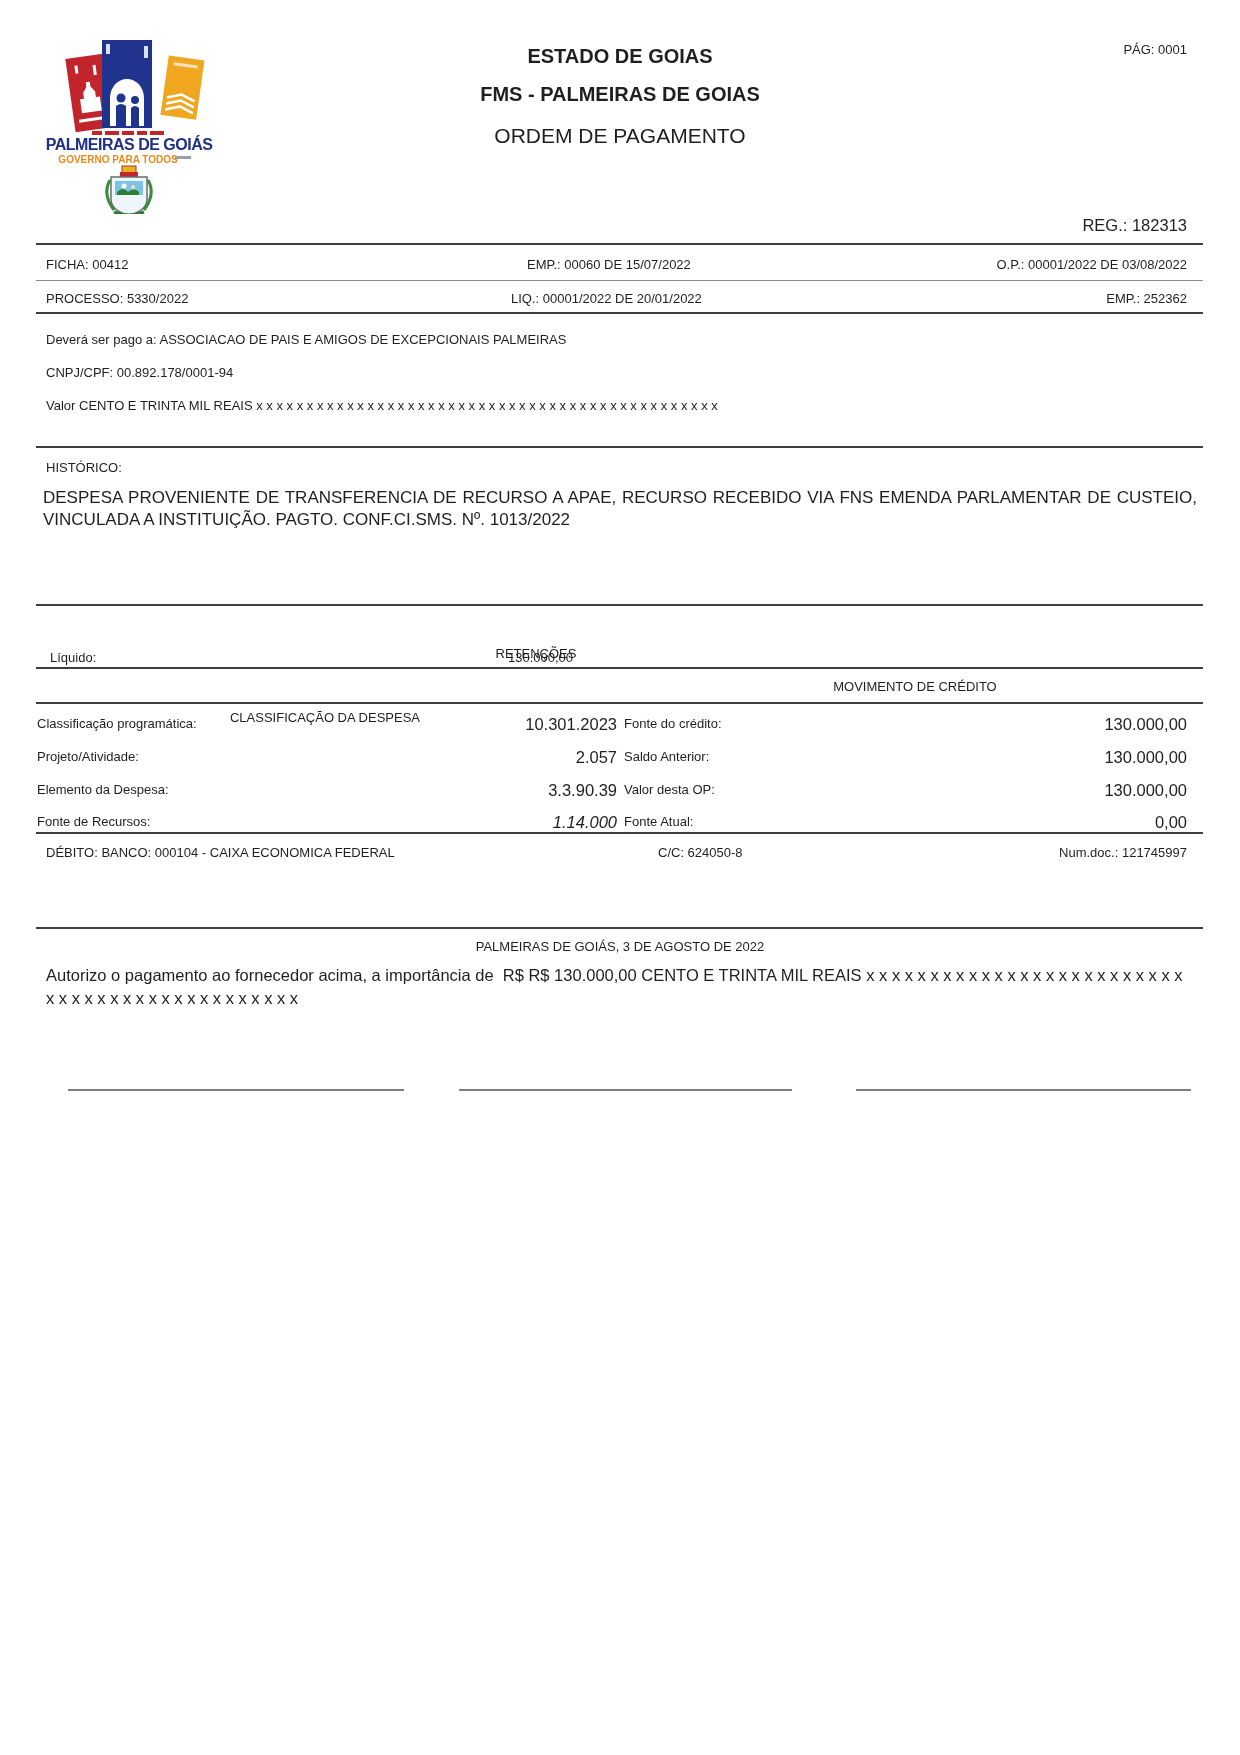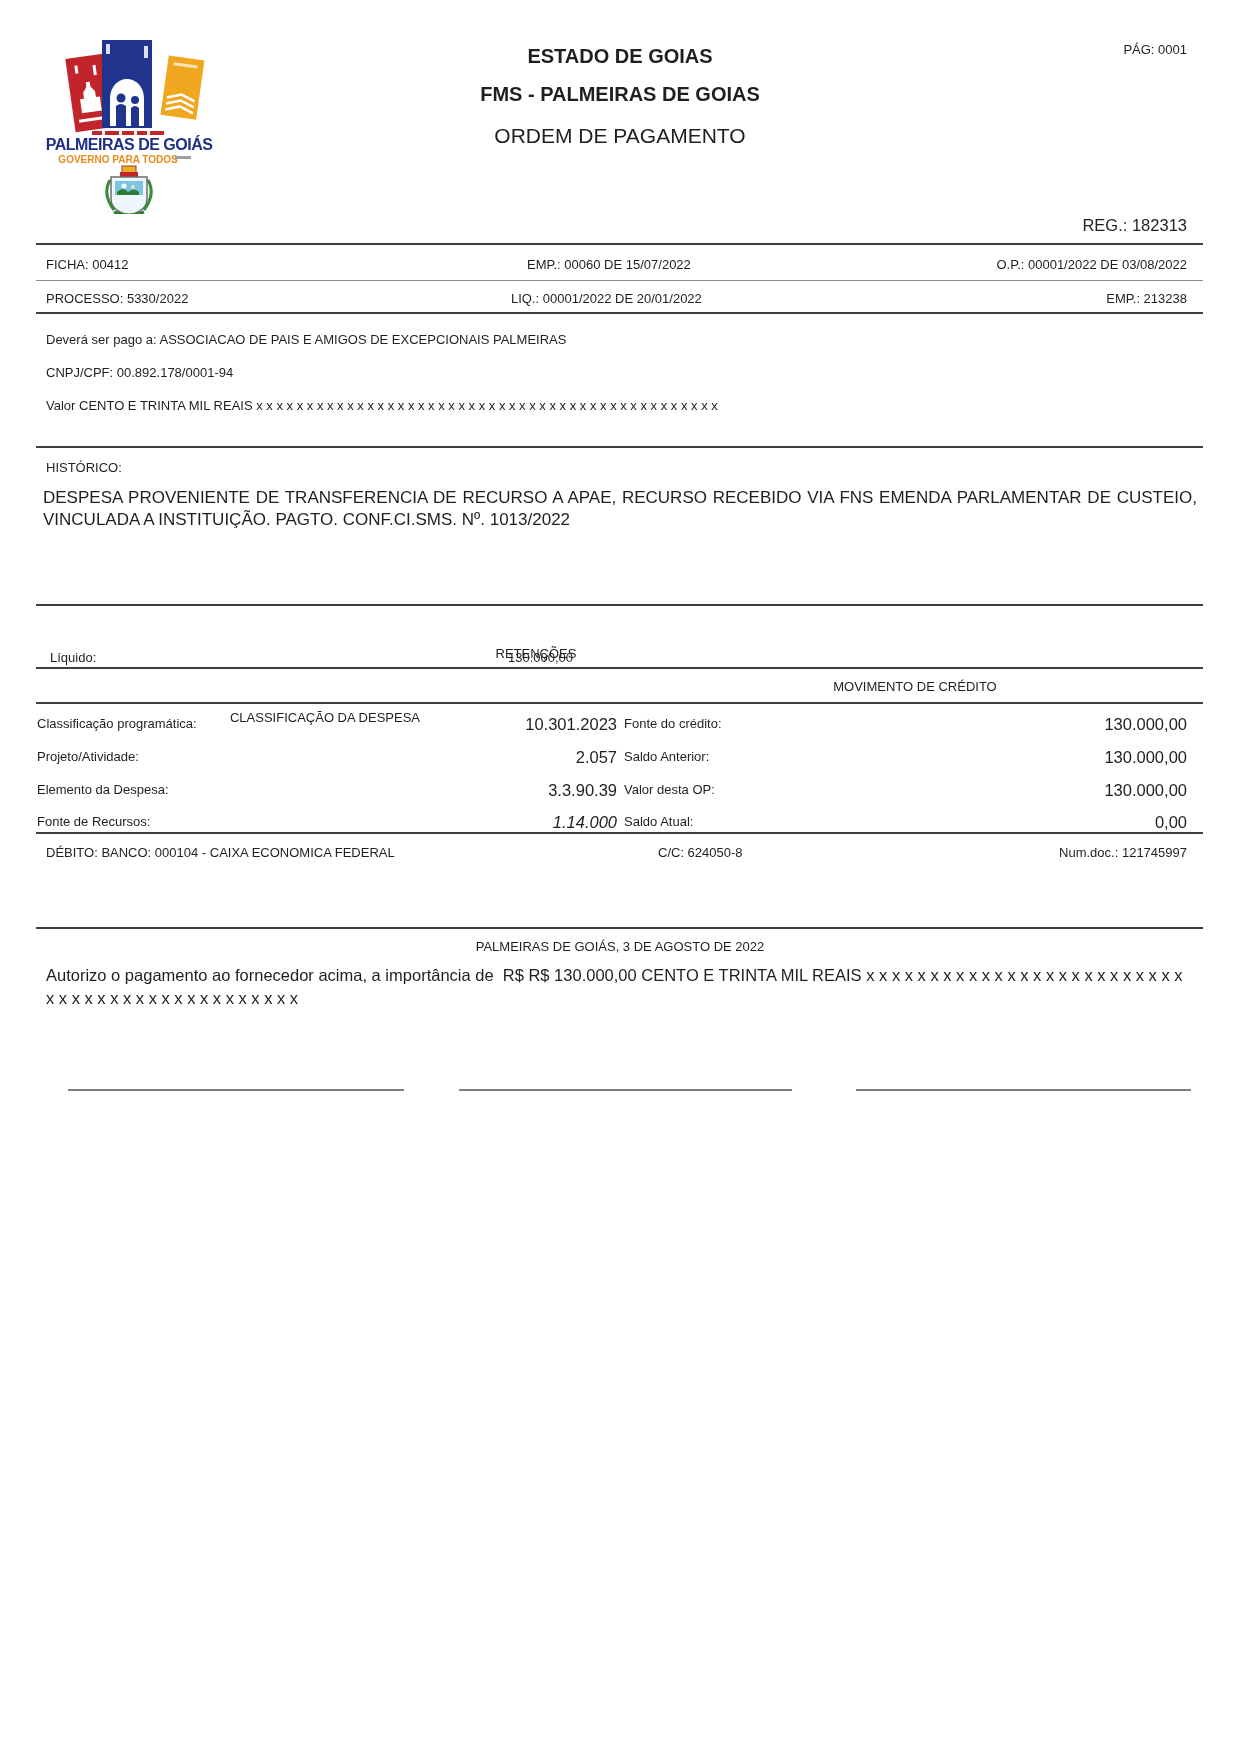--- a/index.html
+++ b/index.html
@@ -87,21 +87,21 @@
   <div class="t c" style="left:0;top:126px;width:1240px;font-size:21px;">ORDEM DE PAGAMENTO</div>
   <div class="t r" style="left:987px;top:216px;width:200px;font-size:16.5px;">REG.: 182313</div>
 
   <div class="line" style="top:243px;"></div>
   <div class="t" style="left:46px;top:255px;">FICHA: 00412</div>
   <div class="t" style="left:527px;top:255px;">EMP.: 00060 DE 15/07/2022</div>
   <div class="t r" style="left:887px;top:255px;width:300px;">O.P.: 00001/2022 DE 03/08/2022</div>
   <div class="line thin" style="top:280px;border-top-width:1px;"></div>
   <div class="t" style="left:46px;top:289px;">PROCESSO: 5330/2022</div>
   <div class="t" style="left:511px;top:289px;">LIQ.: 00001/2022 DE 20/01/2022</div>
-  <div class="t r" style="left:987px;top:289px;width:200px;">EMP.: 213238</div>
+  <div class="t r" style="left:987px;top:289px;width:200px;">EMP.: 252362</div>
   <div class="line" style="top:312px;"></div>
 
   <div class="t" style="left:46px;top:330px;">Deverá ser pago a: ASSOCIACAO DE PAIS E AMIGOS DE EXCEPCIONAIS PALMEIRAS</div>
   <div class="t" style="left:46px;top:363px;">CNPJ/CPF: 00.892.178/0001-94</div>
   <div class="t" style="left:46px;top:396px;">Valor CENTO E TRINTA MIL REAIS x x x x x x x x x x x x x x x x x x x x x x x x x x x x x x x x x x x x x x x x x x x x x x</div>
 
   <div class="line" style="top:446px;"></div>
   <div class="t" style="left:46px;top:458px;">HISTÓRICO:</div>
   <div class="para just" style="left:43px;top:487px;width:1154px;">DESPESA PROVENIENTE DE TRANSFERENCIA DE RECURSO A APAE, RECURSO RECEBIDO VIA FNS EMENDA PARLAMENTAR DE CUSTEIO, VINCULADA A INSTITUIÇÃO. PAGTO. CONF.CI.SMS. Nº. 1013/2022</div>
 
@@ -125,21 +125,21 @@
   <div class="t" style="left:624px;top:747px;">Saldo Anterior:</div>
   <div class="t r" style="left:987px;top:748px;width:200px;font-size:16.5px;">130.000,00</div>
 
   <div class="t" style="left:37px;top:780px;">Elemento da Despesa:</div>
   <div class="t r" style="left:400px;top:781px;width:217px;font-size:16.5px;">3.3.90.39</div>
   <div class="t" style="left:624px;top:780px;">Valor desta OP:</div>
   <div class="t r" style="left:987px;top:781px;width:200px;font-size:16.5px;">130.000,00</div>
 
   <div class="t" style="left:37px;top:812px;">Fonte de Recursos:</div>
   <div class="t r" style="left:400px;top:813px;width:217px;font-size:16.5px;font-style:italic;">1.14.000</div>
-  <div class="t" style="left:624px;top:812px;">Saldo Atual:</div>
+  <div class="t" style="left:624px;top:812px;">Fonte Atual:</div>
   <div class="t r" style="left:987px;top:813px;width:200px;font-size:16.5px;">0,00</div>
 
   <div class="line" style="top:832px;"></div>
   <div class="t" style="left:46px;top:843px;">DÉBITO: BANCO: 000104 - CAIXA ECONOMICA FEDERAL</div>
   <div class="t" style="left:658px;top:843px;">C/C: 624050-8</div>
   <div class="t r" style="left:937px;top:843px;width:250px;">Num.doc.: 121745997</div>
 
   <div class="line" style="top:927px;"></div>
   <div class="t c" style="left:0;top:937px;width:1240px;">PALMEIRAS DE GOIÁS, 3 DE AGOSTO DE 2022</div>
   <div class="para prewrap" style="left:46px;top:964px;width:1142px;">Autorizo o pagamento ao fornecedor acima, a importância de  R$ R$ 130.000,00 CENTO E TRINTA MIL REAIS x x x x x x x x x x x x x x x x x x x x x x x x x x x x x x x x x x x x x x x x x x x x x</div>

